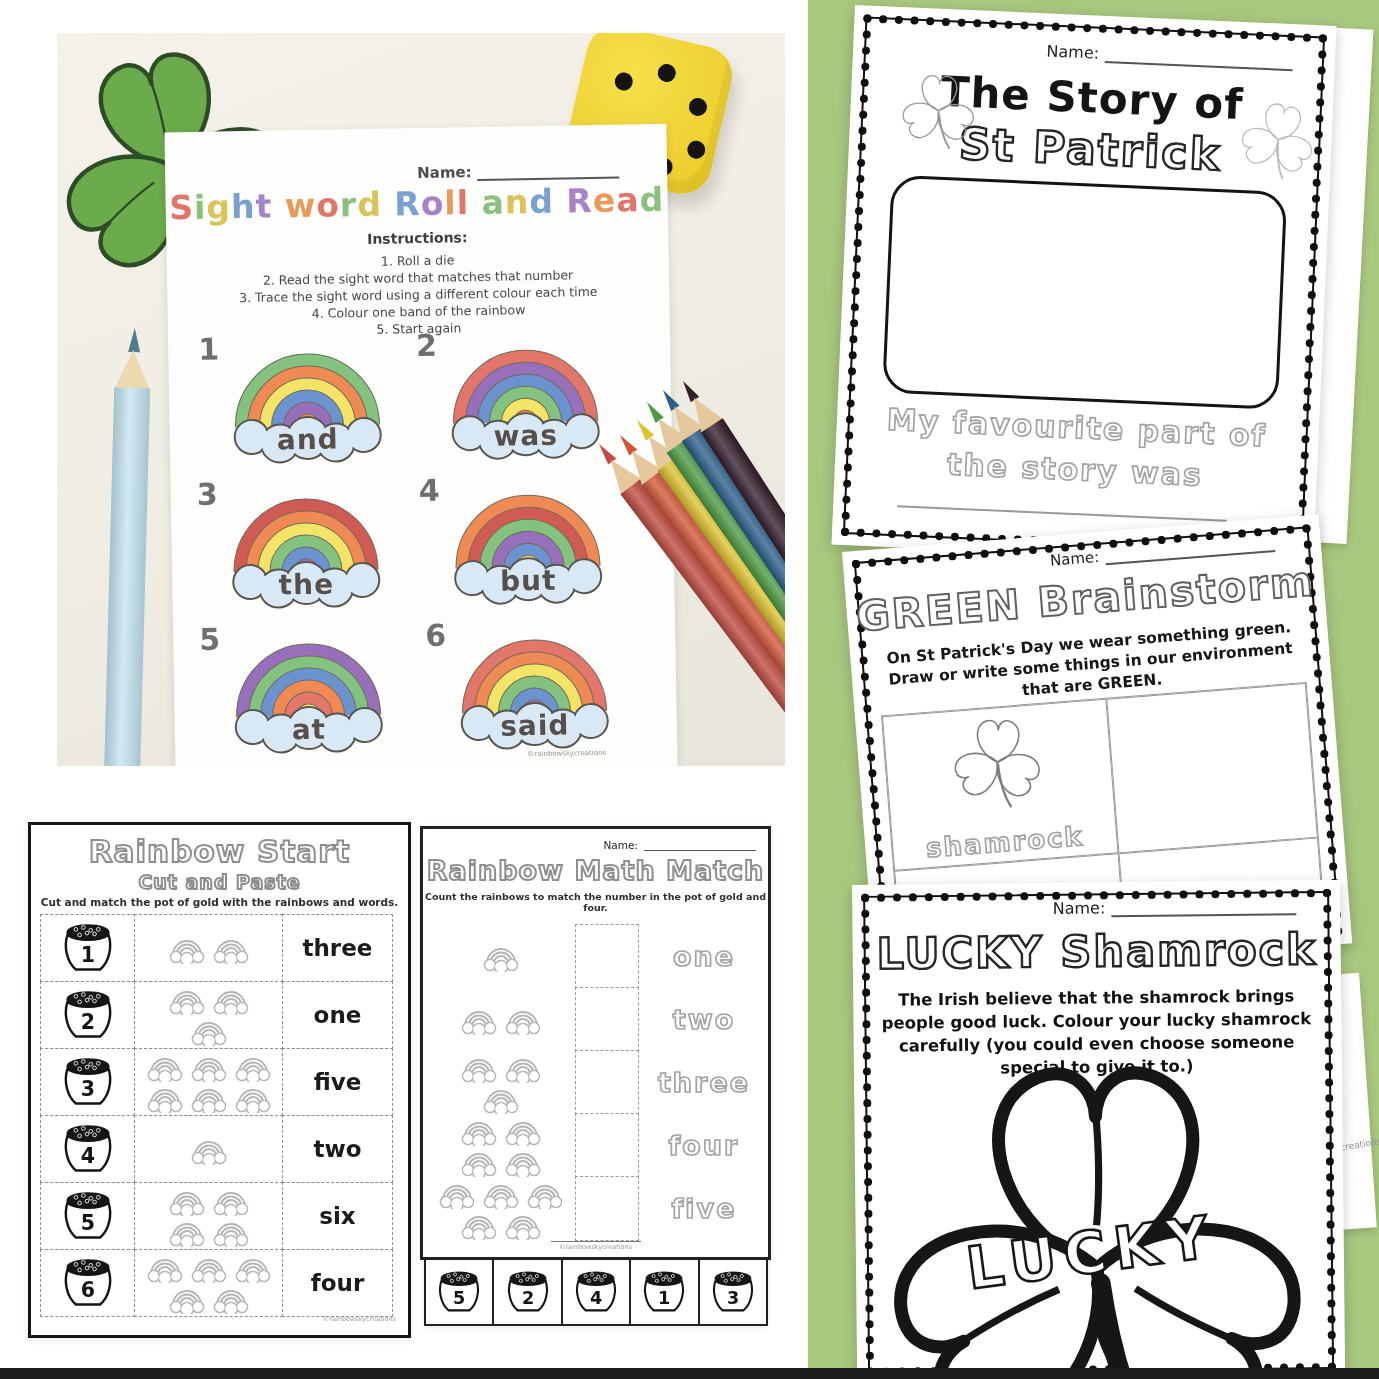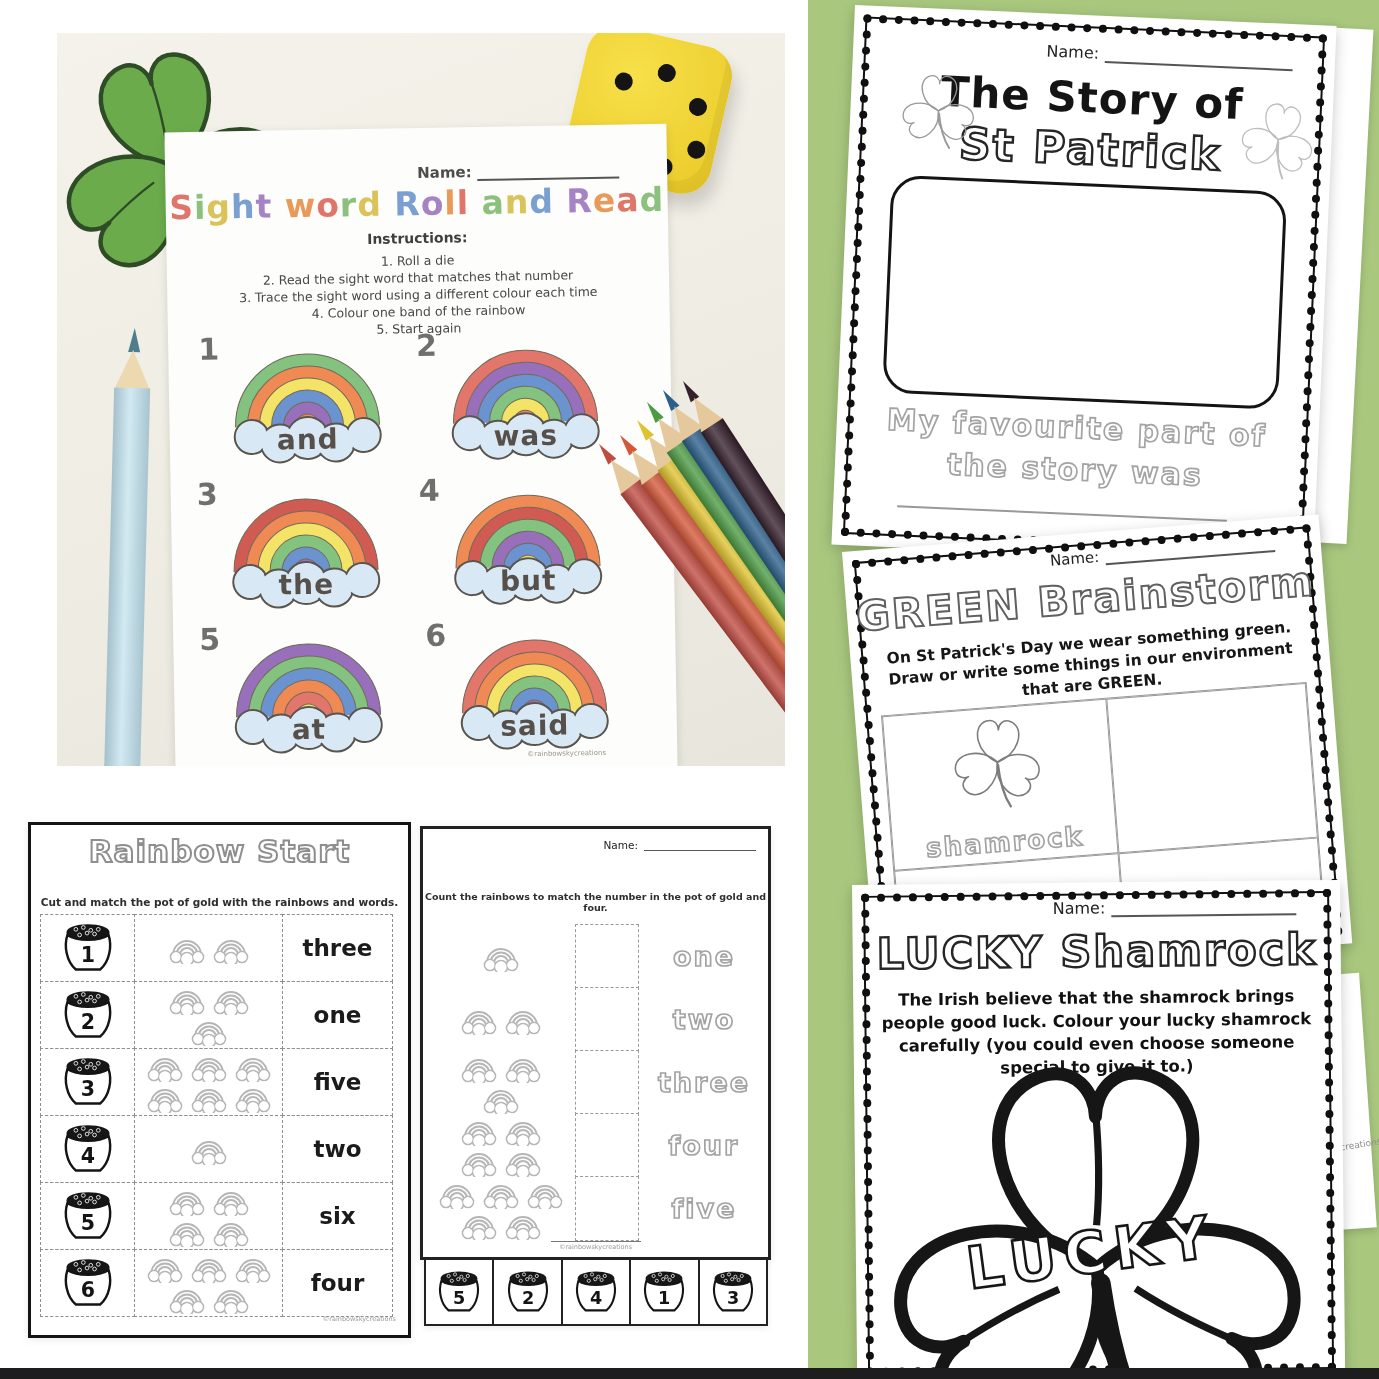--- a/index.html
+++ b/index.html
@@ -330,20 +330,21 @@
         <div class="pencil" style="left:613px;top:348px;transform:rotate(-33deg);">
      <div class="p-lead" style="border-bottom:22px solid #35202c;"></div>
      <div class="p-wood"></div>
      <div class="p-body" style="background:linear-gradient(90deg,rgba(0,0,0,.22),rgba(255,255,255,.22) 45%,rgba(0,0,0,.2)),#35202c;"></div>
    </div>
       </div>
   </div>
 
   <div class="ws-math">
     <div class="wsm-title outl-gray">Rainbow Start</div>
+    <div class="wsm-sub outl-gray">Cut and Paste</div>
     <div class="wsm-instr">Cut and match the pot of gold with the rainbows and words.</div>
     <div class="math-table" id="math-table">
         <div class="math-row">
      <div class="mcell mc-pot">
             <svg width="56" height="56" viewBox="0 0 60 60">
     <ellipse cx="30" cy="13" rx="23" ry="8.5" fill="#161616"></ellipse>
               <circle cx="17" cy="10" r="2" fill="none" stroke="#e8e8e8" stroke-width="1"></circle>
               <circle cx="25" cy="8" r="2" fill="none" stroke="#e8e8e8" stroke-width="1"></circle>
               <circle cx="33" cy="11" r="2" fill="none" stroke="#e8e8e8" stroke-width="1"></circle>
               <circle cx="41" cy="10" r="2" fill="none" stroke="#e8e8e8" stroke-width="1"></circle>
@@ -718,20 +719,21 @@
    </div>
       </div>
     <div class="wsm-credit">©rainbowskycreations</div>
   </div>
 
   <div class="ws-match">
     <div class="nameline" style="top:10px;right:12px;">
       <span class="nlabel" style="font-size:10.5px;">Name:</span>
       <span class="nline" style="width:112px;height:9px;border-bottom-width:1.5px;"></span>
     </div>
+    <div class="wmm-title outl-gray">Rainbow Math Match</div>
     <div class="wmm-instr">Count the rainbows to match the number in the pot of gold and four.</div>
     <div id="match-rows">
         <div class="match-row" style="top:96px;">
           <div class="rgroup">
             <div class="rline">
               <svg width="42" height="31" viewBox="0 0 42 31">
                 <path d="M7,22 A14,14 0 0 1 35,22" fill="none" stroke="#b6b6b6" stroke-width="2"></path>
                 <path d="M10.5,22 A10.5,10.5 0 0 1 31.5,22" fill="none" stroke="#b6b6b6" stroke-width="2"></path>
                 <path d="M14,22 A7,7 0 0 1 28,22" fill="none" stroke="#b6b6b6" stroke-width="2"></path>
                 <circle cx="10" cy="24" r="5.5" fill="#fff" stroke="#b6b6b6" stroke-width="1.6"></circle>

